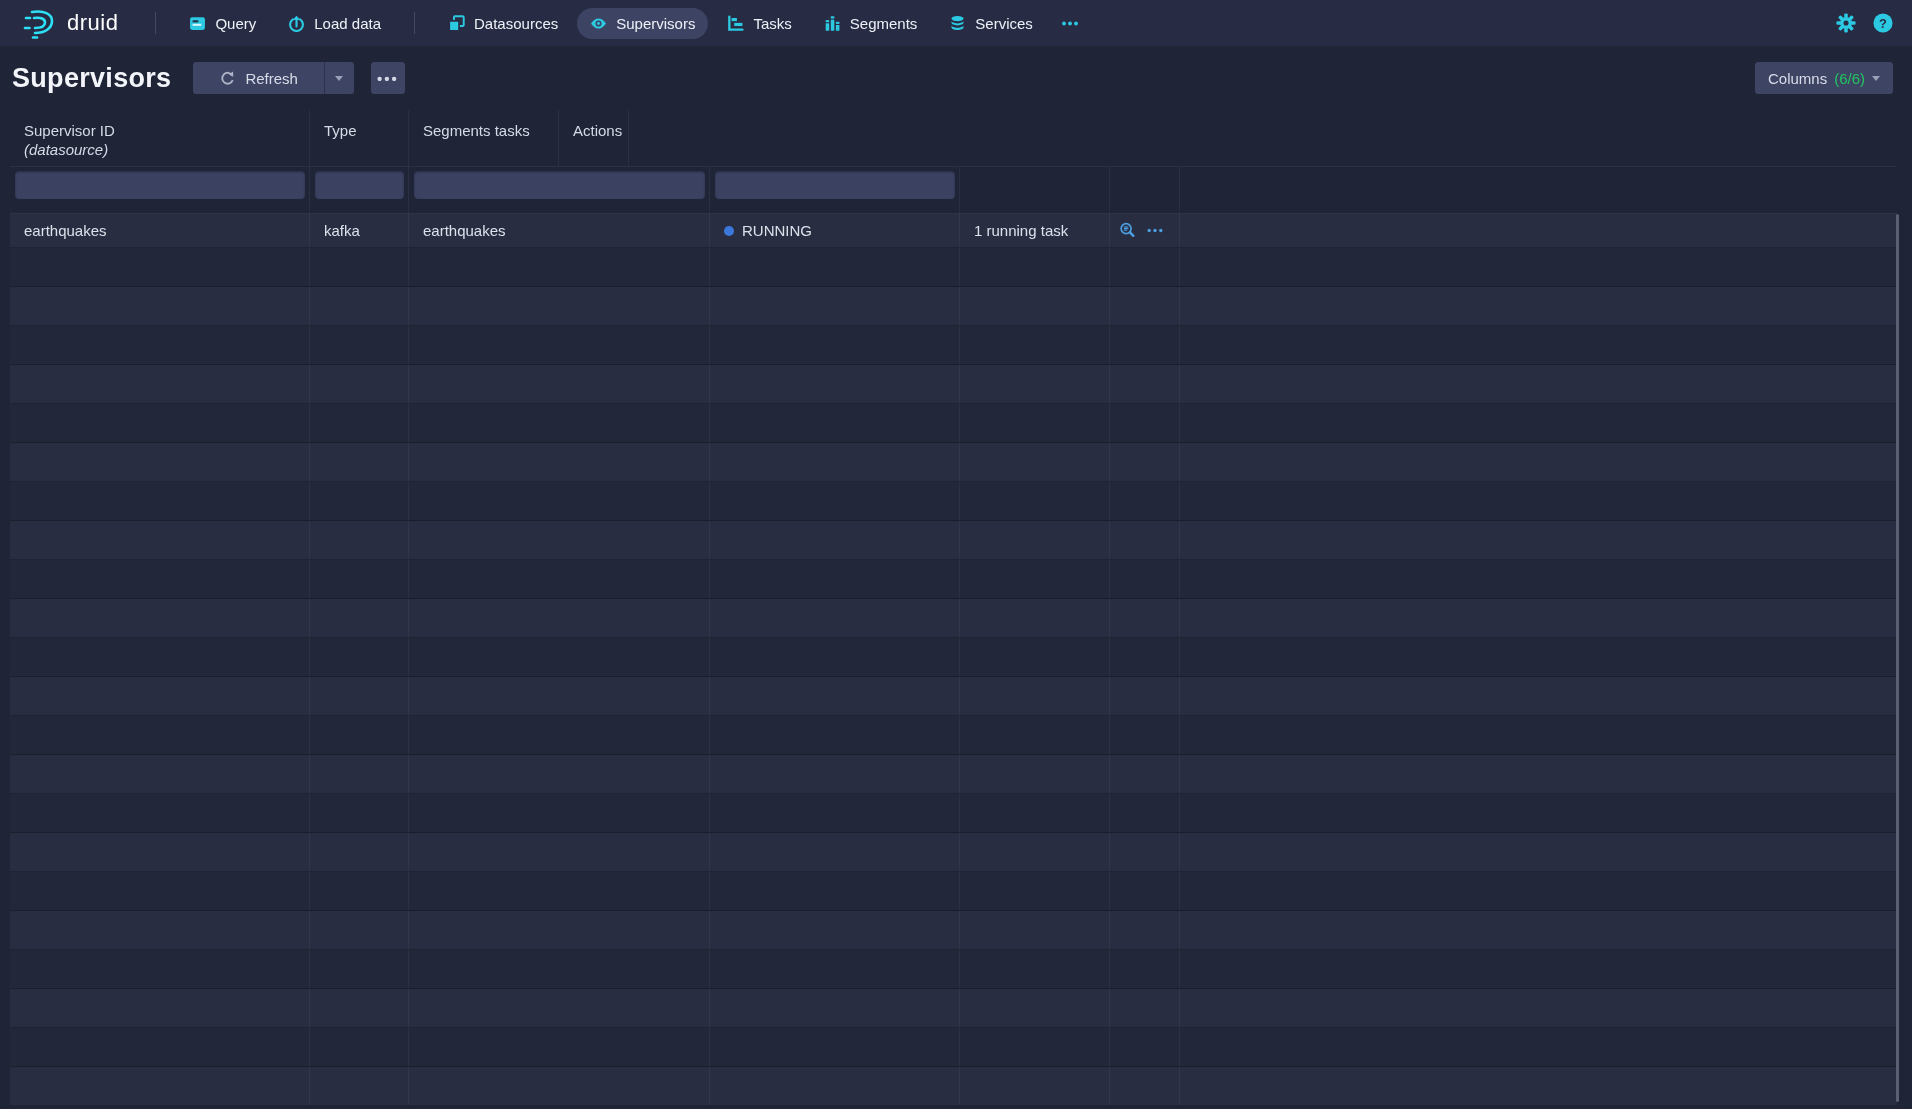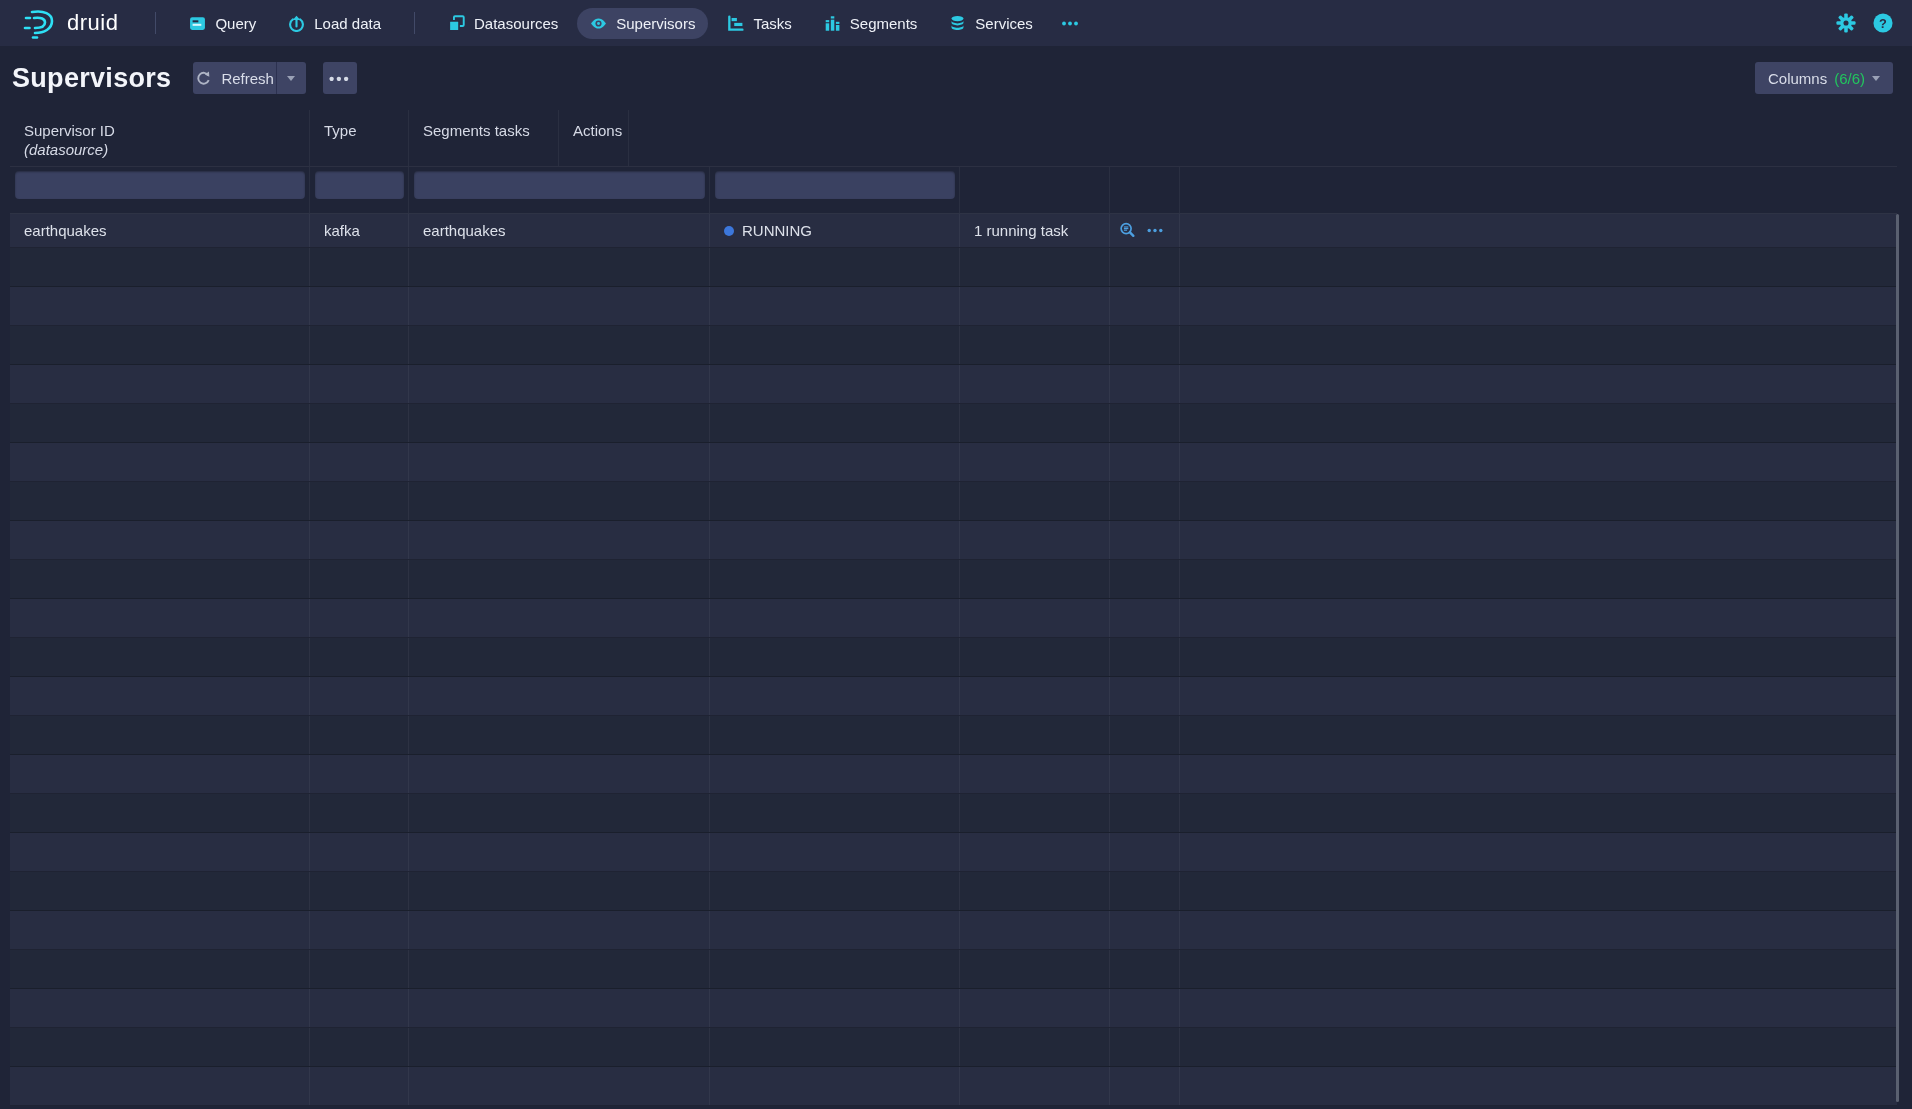--- a/index.html
+++ b/index.html
@@ -22,21 +22,21 @@
   .nav-right { margin-left:auto; display:flex; align-items:center; gap:17px; }
   .nav-right > span { display:flex; cursor:pointer; }
 
   
   .toolbar { height:64px; display:flex; align-items:center; padding:0 19px 0 12px; }
   .page-title { font-size:27px; font-weight:700; color:#f3f5fa; letter-spacing:0.3px; margin-right:22px; }
   .btn { background:#3e4464; color:#d9dde9; font-size:15px; height:32px; display:inline-flex;
          align-items:center; border:none; border-radius:3px; cursor:pointer;
          font-family:"Liberation Sans", sans-serif; }
   .split { display:inline-flex; margin-right:17px; }
-  .split .main { padding:0 2px; gap:9px; border-radius:3px 0 0 3px; }
+  .split .main { padding:0 26px; gap:9px; border-radius:3px 0 0 3px; }
   .split .caret-seg { width:30px; justify-content:center; border-radius:0 3px 3px 0;
                       border-left:1px solid #2c3150; }
   .more-btn { width:34px; justify-content:center; letter-spacing:1px; }
   .columns-btn { margin-left:auto; padding:0 13px; gap:7px; }
   .columns-count { color:#22c55e; }
   .caret-down { width:0; height:0; border-left:4.5px solid transparent;
                 border-right:4.5px solid transparent; border-top:5.5px solid #9aa1b6; display:inline-block; }
   .dots-gray { color:#d5dae6; font-size:15px; font-weight:bold; letter-spacing:2px; line-height:1; }
 
   

